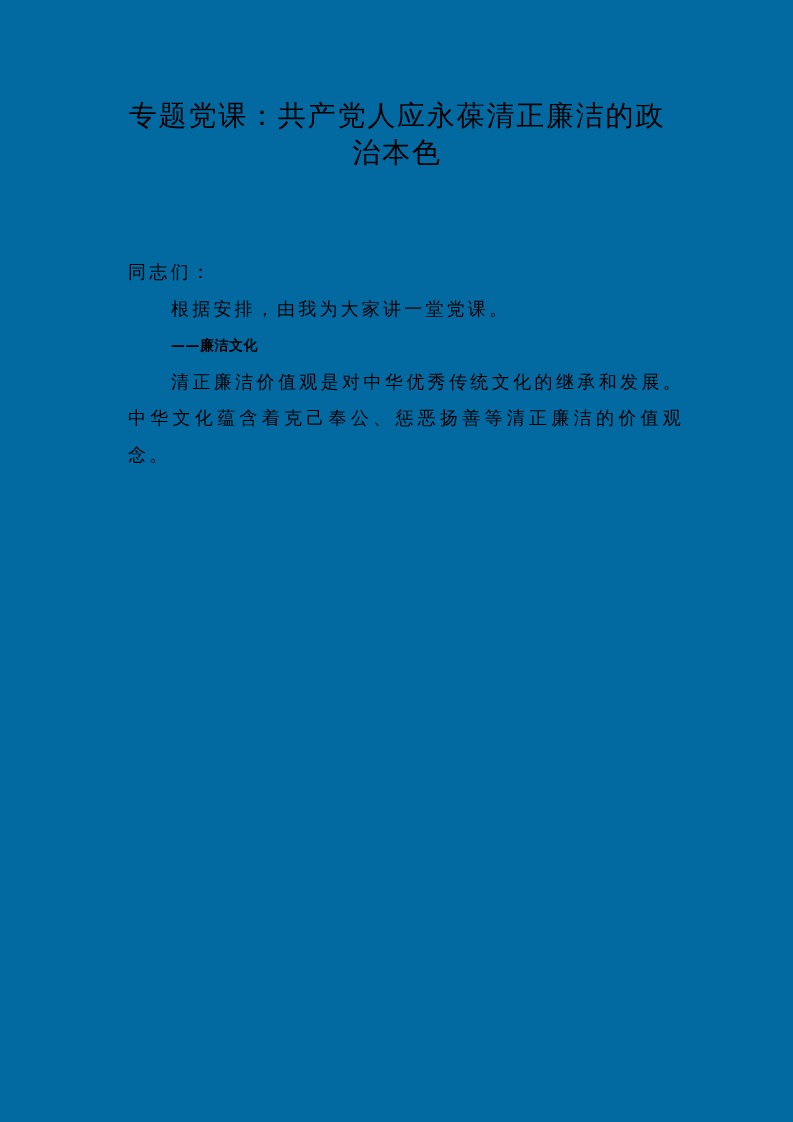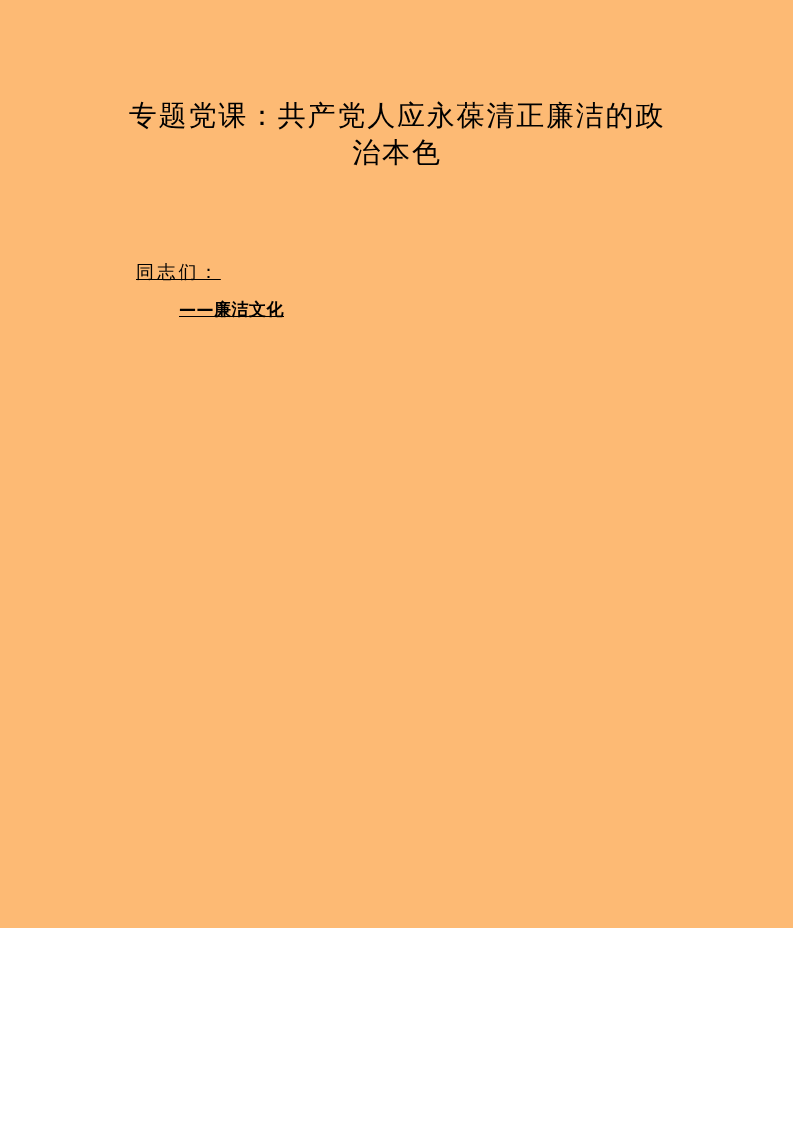--- a/index.html
+++ b/index.html
@@ -13,63 +13,64 @@
       position: relative;
       overflow: hidden;
       font-family: "DejaVu Sans", "Liberation Sans", sans-serif;
       color: #000000;
     }
     .page {
       position: absolute;
       left: 0;
       top: 0;
       width: 793px;
-      height: 928px;
-      background: #fdba74;
+      height: 1122px;
+      background: #0369a1;
     }
     .title {
       position: absolute;
       left: 118px;
       top: 97px;
       width: 558px;
       text-align: center;
       font-size: 28px;
       line-height: 37px;
       font-weight: normal;
       letter-spacing: 1.8px;
       margin: 0;
     }
     .body-text {
       position: absolute;
-      left: 136px;
+      left: 128px;
       top: 254px;
       width: 556px;
       font-size: 18px;
       line-height: 36.6px;
       letter-spacing: 3.2px;
-      text-decoration: underline;
     }
     .para {
       margin: 0;
       text-align: justify;
     }
     .indent {
       text-indent: 43px;
     }
     .heading {
       margin: 0;
       padding-left: 43px;
       font-weight: bold;
       letter-spacing: 0.5px;
-      font-size: 17px;
+      font-size: 14px;
     }
   </style>
 </head>
 <body>
 
 <div class="page">
   <h1 class="title">专题党课：共产党人应永葆清正廉洁的政治本色</h1>
 
   <div class="body-text">
     <p class="para">同志们：</p>
+    <p class="para indent">根据安排，由我为大家讲一堂党课。</p>
     <p class="heading">——廉洁文化</p>
+    <p class="para indent">清正廉洁价值观是对中华优秀传统文化的继承和发展。中华文化蕴含着克己奉公、惩恶扬善等清正廉洁的价值观念。</p>
   </div>
 </div>
 
 </body></html>

